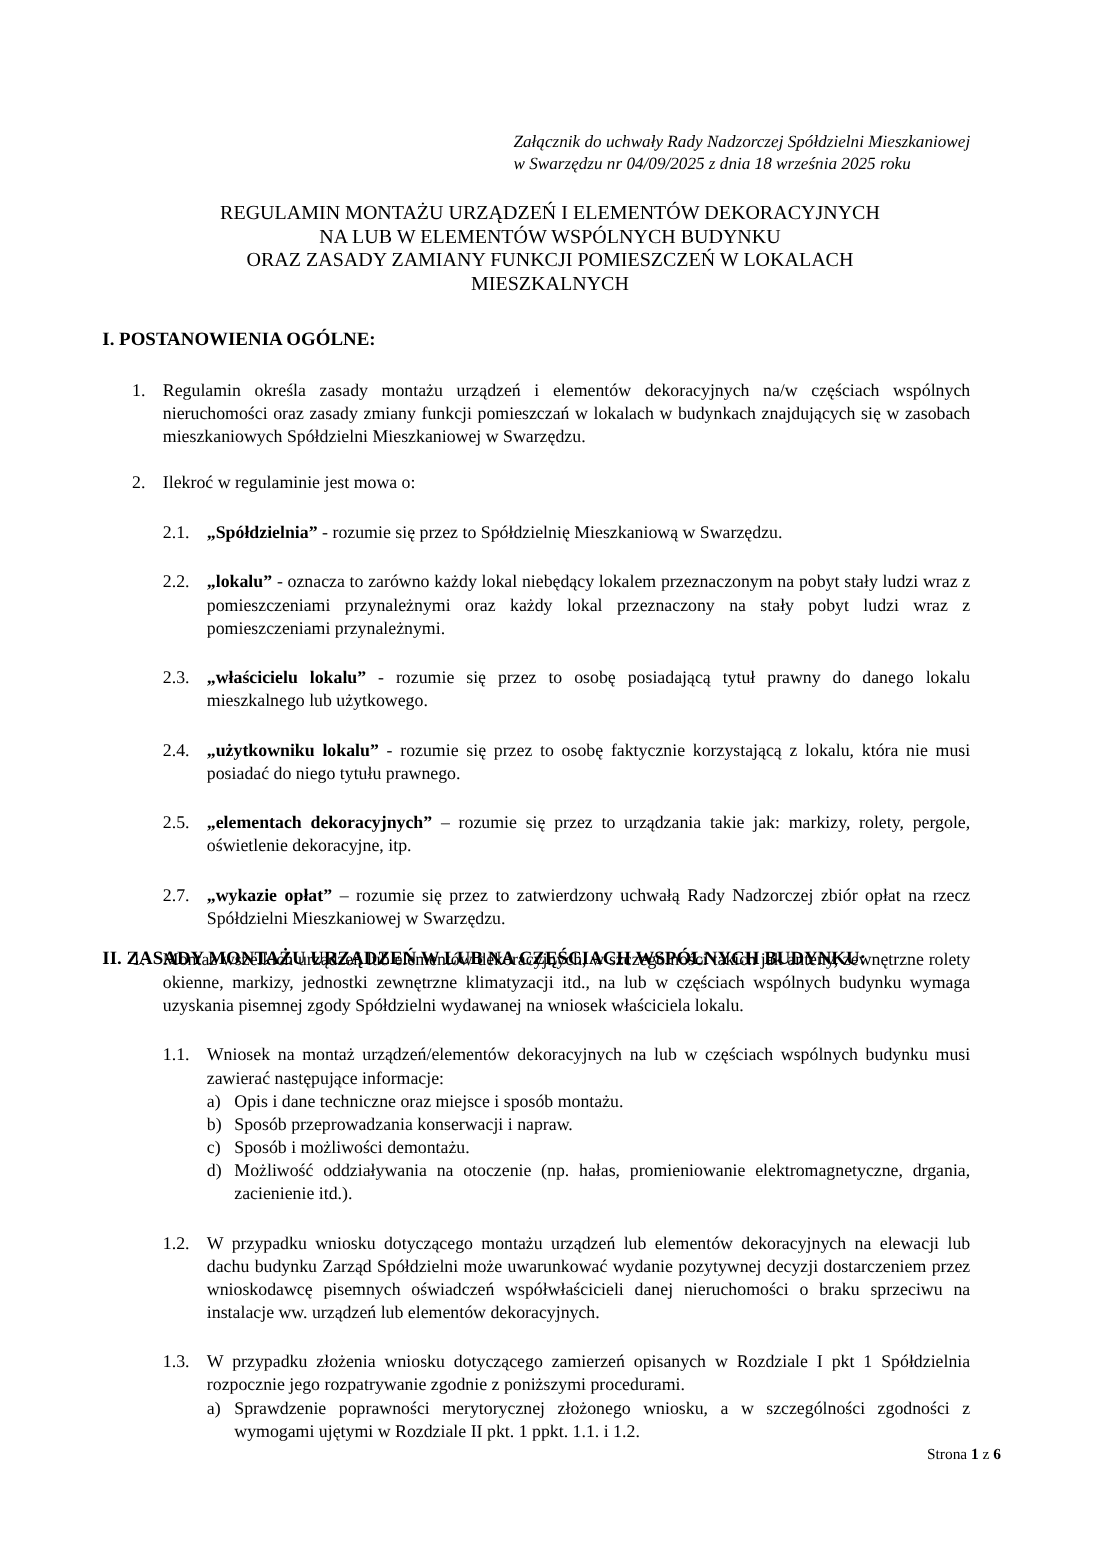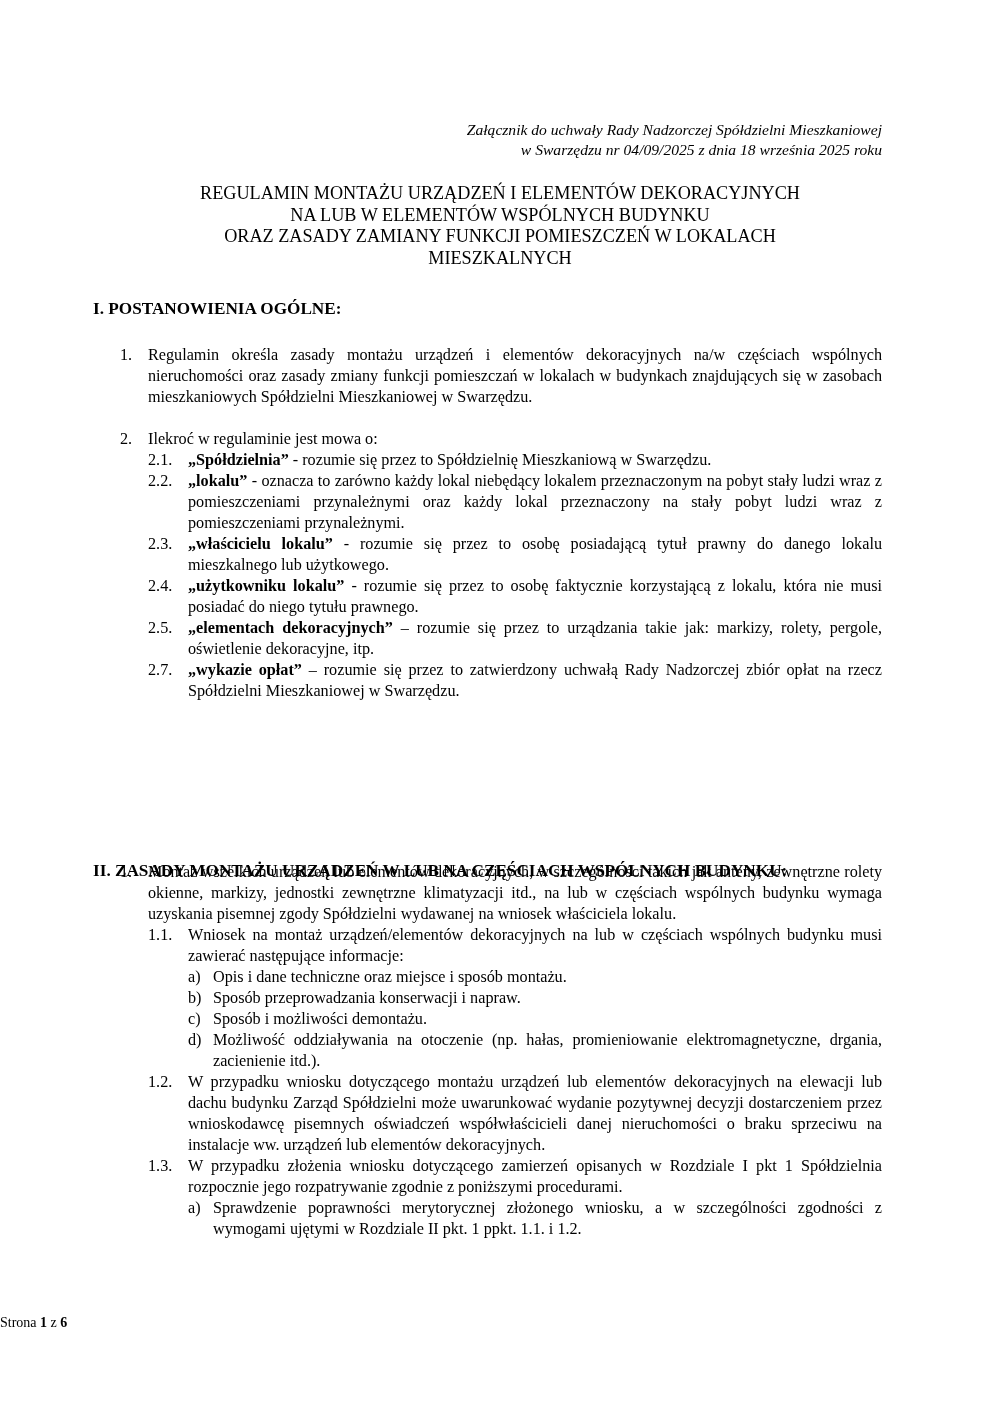--- a/index.html
+++ b/index.html
@@ -3,43 +3,43 @@
 <meta charset="utf-8">
 <style>
   html, body { margin: 0; padding: 0; background: #ffffff; }
   body {
     width: 1000px; height: 1414px; position: relative; overflow: hidden;
     font-family: "Liberation Serif", "DejaVu Serif", serif;
     color: #000; font-size: 16.2px; line-height: 21px;
   }
   .page { position: absolute; left: 0; top: 0; width: 1000px; height: 1414px; }
   .annex {
-    position: absolute; right: 118px; top: 120px; text-align: right;
+    position: absolute; right: 118px; top: 120px; text-align: left;
     font-style: italic; font-size: 15.6px; line-height: 20px;
   }
   .title {
     position: absolute; left: 100px; width: 800px; top: 183px; text-align: center;
     font-weight: normal; font-size: 18.2px; line-height: 21.5px;
   }
   .section-head {
     position: absolute; left: 93px; font-weight: bold; font-size: 17.2px; text-align: right;
   }
   .content { position: absolute; left: 120px; width: 762px; }
   .item { position: relative; padding-left: 28px; text-align: justify; }
   .item .num { position: absolute; left: 0; top: 0; }
-  .sub { position: relative; padding-left: 40px; text-align: justify; }
+  .sub { position: relative; padding-left: 40px; text-align: justify; margin-top: 24px; }
   .sub .num { position: absolute; left: 0; top: 0; }
   .letter { position: relative; padding-left: 25px; text-align: justify; }
   .letter .num { position: absolute; left: 0; top: 0; }
   .sublist { margin-left: 0; }
   .letterlist { margin-left: 40px; }
   .term { font-weight: bold; }
   .gap { height: 21px; }
   .footer {
-    position: absolute; left: 0; width: 910px; top: 1312px; text-align: left; font-size: 14px;
+    position: absolute; left: 0; width: 910px; top: 1312px; text-align: right; font-size: 14px;
   }
   .footer b { font-weight: bold; }
 </style>
 </head>
 <body>
 
 <div class="page">
 
   <div class="annex">
     <div>Załącznik do uchwały Rady Nadzorczej Spółdzielni Mieszkaniowej</div>

